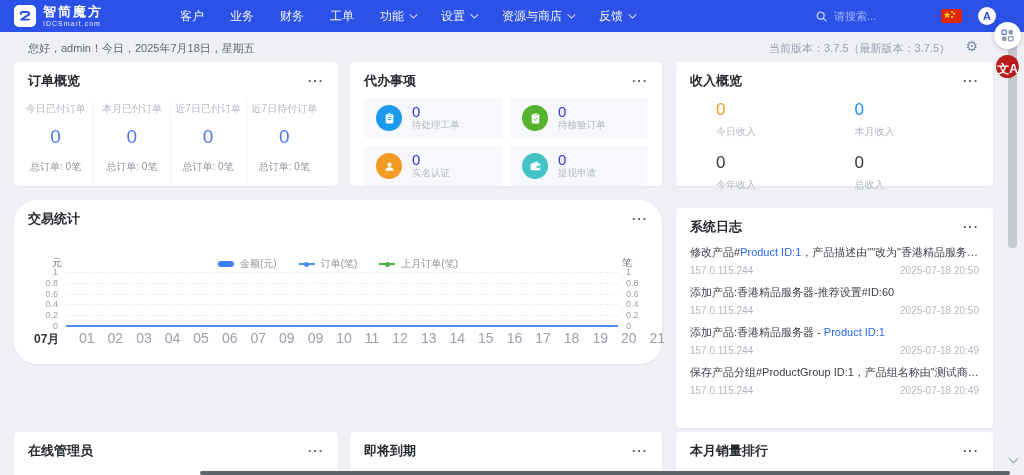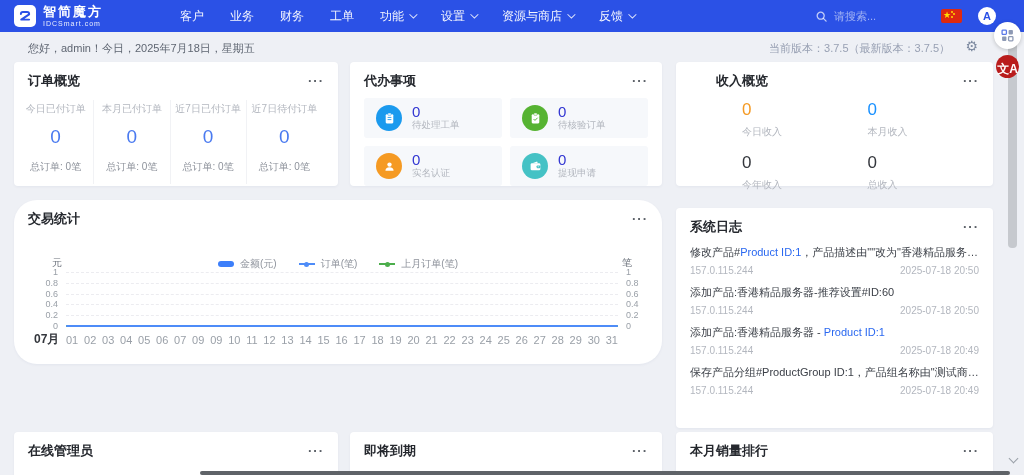--- a/index.html
+++ b/index.html
@@ -56,21 +56,21 @@
 
   
   .card-todo { left:350px; top:62px; width:312px; height:124px; }
   .todo-grid { display:grid; grid-template-columns:1fr 1fr; gap:8px; padding:2px 14px 0 14px; }
   .todo-tile { background:#f6f8fb; border-radius:3px; height:40px; display:flex; align-items:center; padding-left:12px; gap:10px; cursor:pointer; }
   .todo-ico { width:26px; height:26px; border-radius:50%; display:flex; align-items:center; justify-content:center; flex:0 0 26px; }
   .todo-num { font-size:15px; line-height:1.05; }
   .todo-label { font-size:9.5px; color:#b3b7bf; }
 
   
-  .card-income { left:676px; top:62px; width:317px; height:124px;padding-left:26px; }
+  .card-income { left:676px; top:62px; width:317px; height:124px; }
   .income-grid { display:grid; grid-template-columns:1fr 1fr; row-gap:14px; padding:4px 0 0 40px; }
   .income-value { font-size:17px; }
   .income-label { font-size:10px; color:#b3b7bf; margin-top:5px; }
 
   
   .card-chart { left:14px; top:200px; width:648px; height:164px;border-radius:23px; }
   .legend { display:flex; justify-content:center; gap:22px; align-items:flex-start; margin-top:23px; }
   .legend-item { display:flex; align-items:center; gap:6px; font-size:10px; color:#8d929b; cursor:pointer; }
   .sw-bar { width:16px; height:6px; border-radius:3px; }
   .sw-line { width:16px; height:2px; position:relative; }
@@ -79,21 +79,21 @@
   .gridline { position:absolute; left:0; right:0; height:0; border-top:1px dashed #ececf0; }
   .gridline.axisline { border-top:1px solid #d4d7dc; }
   .tick { position:absolute; font-size:9px; color:#9aa0a8; transform:translateY(-50%); }
   .tick.left { left:-8px; transform:translate(-100%,-50%); }
   .tick.right { right:-8px; transform:translate(100%,-50%); }
   .axis-title { position:absolute; top:-16px; font-size:10px; color:#6c727c; }
   .axis-title.l { left:-14px; }
   .axis-title.r { right:-14px; }
   .dataline { position:absolute; left:0; right:0; height:2px; border-radius:1px; }
   .x-labels { position:absolute; left:52px; right:44px; bottom:18px; display:flex; justify-content:space-between; }
-  .xlab { font-size:11px; color:#9aa0a8; }
+  .xlab { font-size:14px; color:#9aa0a8;margin-left:13px; }
   .x-prefix { position:absolute; left:20px; bottom:16px; font-size:12px; font-weight:bold; color:#33363c; }
 
   
   .card-syslog { left:676px; top:208px; width:317px; height:220px; overflow:hidden; }
   .log-list { padding:0 14px; }
   .log-entry { padding:3px 0 6px 0; }
   .log-msg { font-size:11px; color:#3c4048; white-space:nowrap; overflow:hidden; text-overflow:ellipsis; }
   .log-meta { display:flex; justify-content:space-between; font-size:10px; color:#b3b7bf; margin-top:5px; }
 
   

